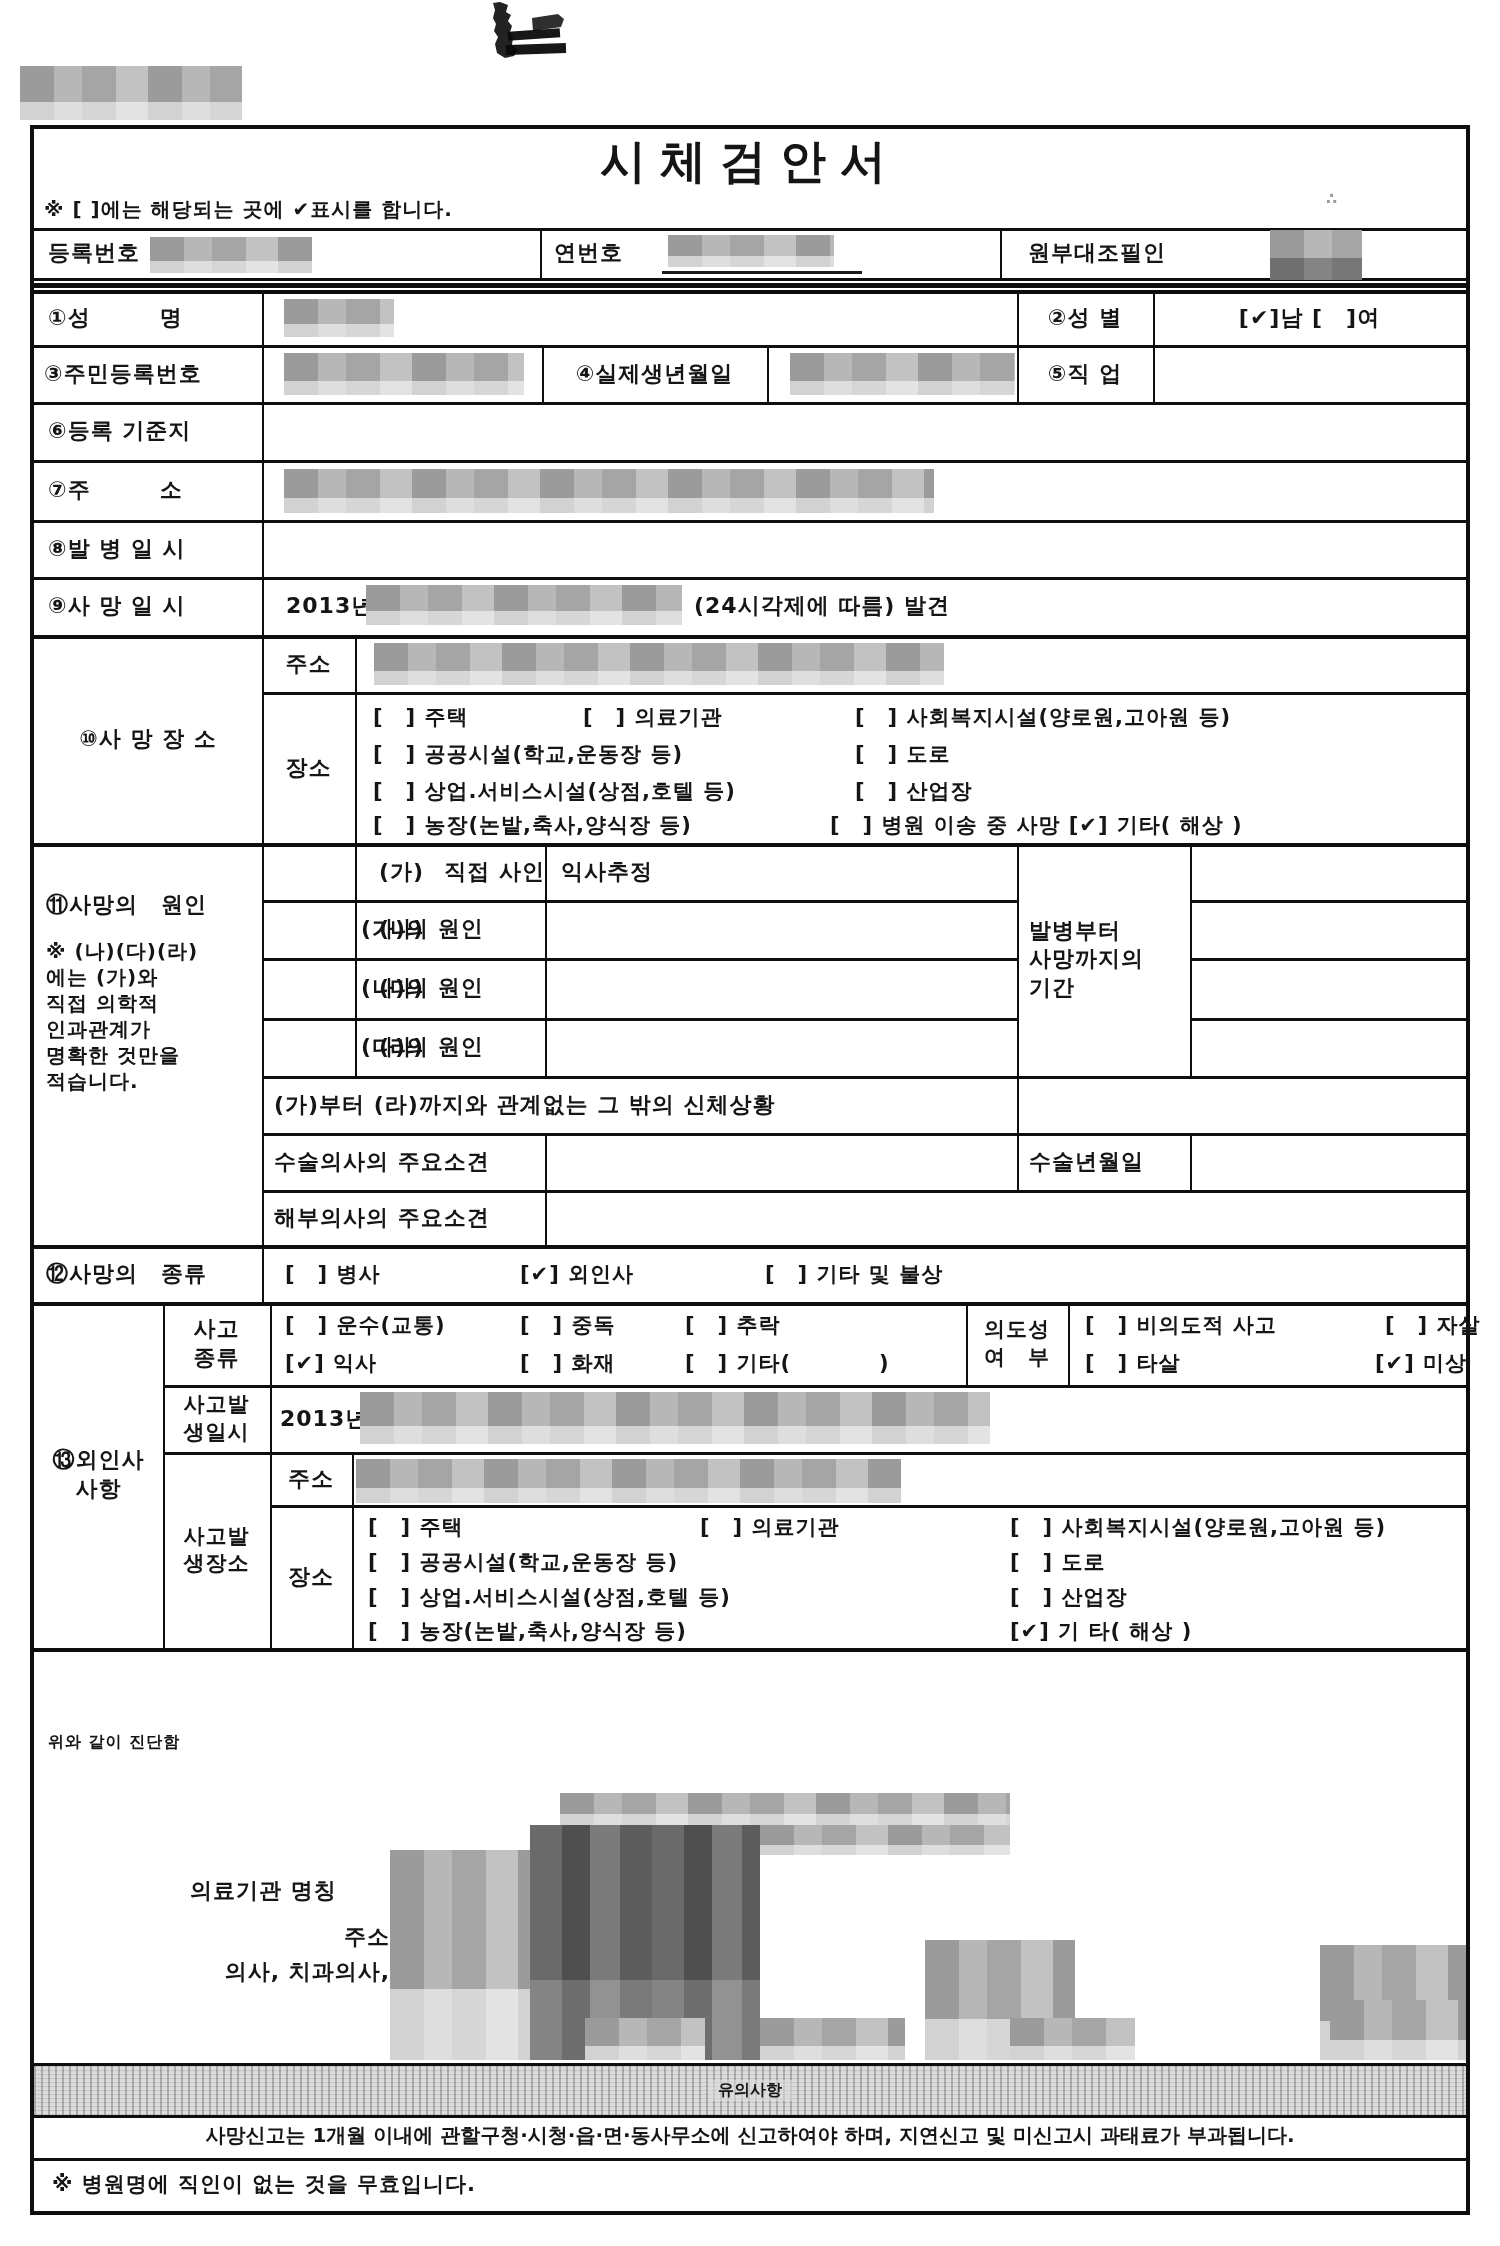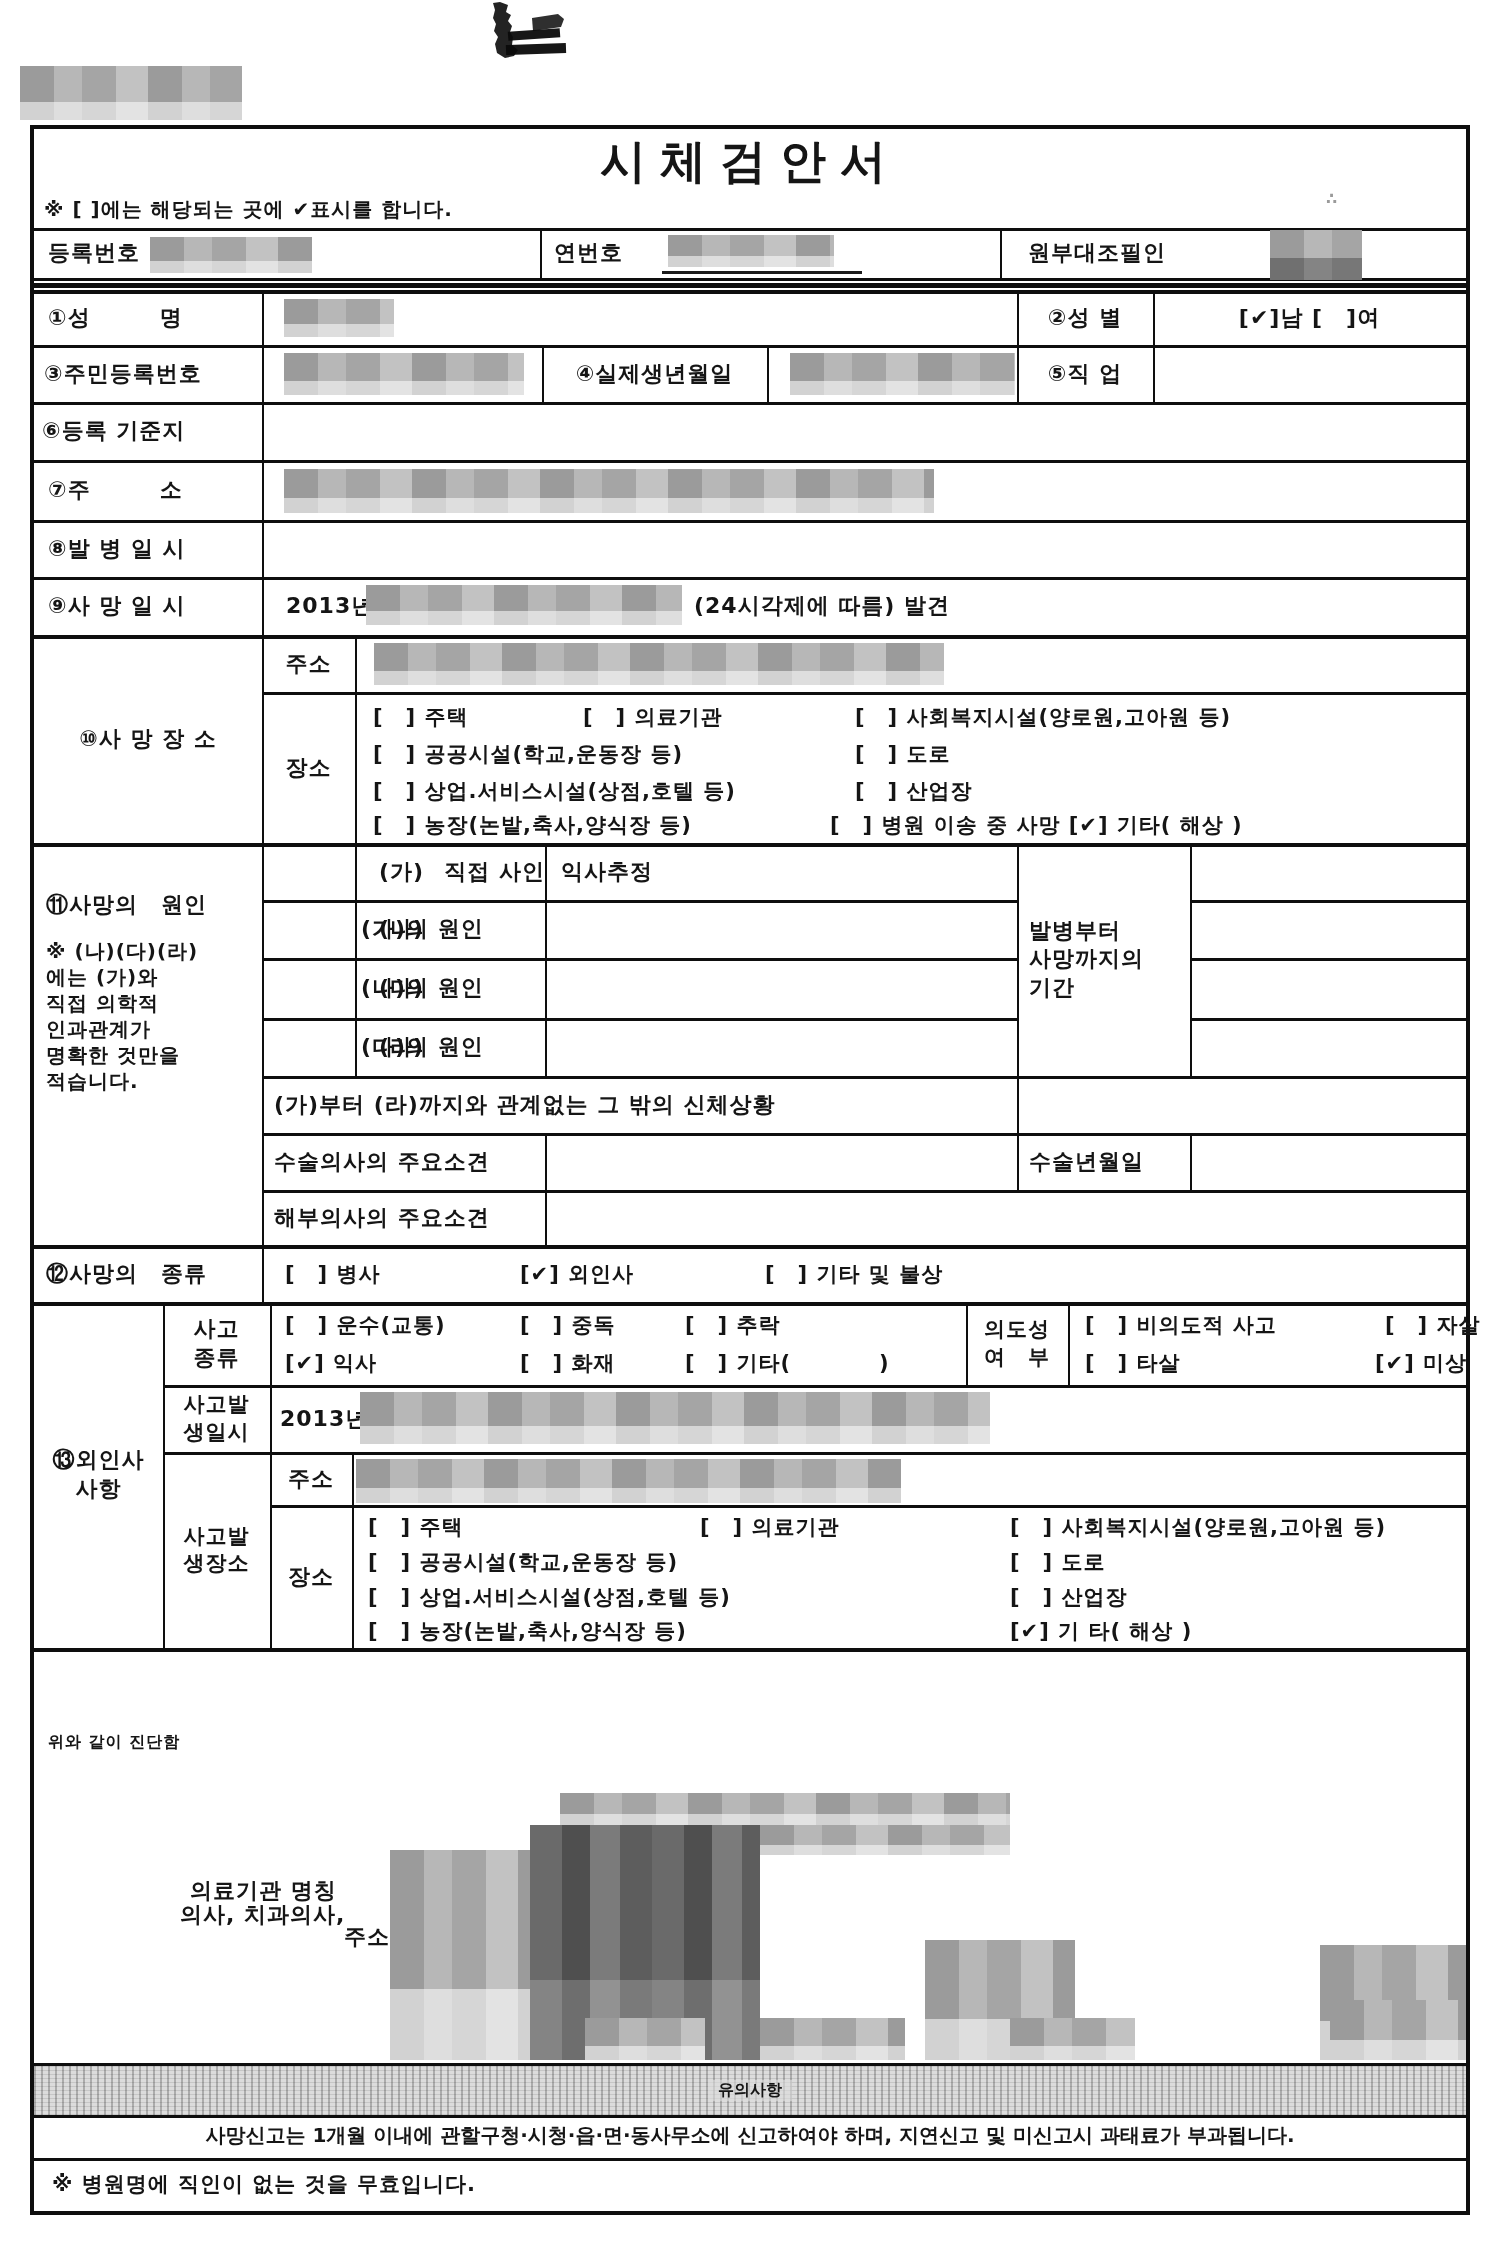--- a/index.html
+++ b/index.html
@@ -136,21 +136,21 @@
       </div>
     <div class="px" style="left:250px;top:224px;width:240px;height:42px"></div>
     <div class="t ctr" style="left:508px;top:216px;width:225px;height:57px">
         <span>④실제생년월일</span>
       </div>
     <div class="px" style="left:756px;top:224px;width:225px;height:42px"></div>
     <div class="t ctr" style="left:983px;top:216px;width:136px;height:57px">
         <span>⑤직 업</span>
       </div>
 
-    <div class="t" style="left:8px;top:273px;height:58px">
+    <div class="t" style="left:14px;top:273px;height:58px">
         <span>⑥등록 기준지</span>
       </div>
     <div class="t" style="left:14px;top:331px;height:60px">
         <span>⑦주　　　소</span>
       </div>
     <div class="px" style="left:250px;top:340px;width:650px;height:44px"></div>
     <div class="t" style="left:14px;top:391px;height:57px">
         <span>⑧발 병 일 시</span>
       </div>
     <div class="t" style="left:14px;top:448px;height:58px">
@@ -369,21 +369,21 @@
 
     <div class="t" style="left:14px;top:1595px;height:36px;font-size:16px">
         <span>위와 같이 진단함</span>
       </div>
     <div class="t" style="left:156px;top:1745px;width:200px;height:34px;">
         <span>의료기관 명칭</span>
       </div>
     <div class="t" style="left:156px;top:1791px;width:200px;height:34px;justify-content:flex-end">
         <span>주소</span>
       </div>
-    <div class="t" style="left:146px;top:1769px;width:210px;height:34px;justify-content:flex-start">
+    <div class="t" style="left:146px;top:1826px;width:210px;height:34px;justify-content:flex-end">
         <span>의사, 치과의사,</span>
       </div>
     <div class="px" style="left:356px;top:1721px;width:170px;height:210px"></div>
     <div class="px" style="left:526px;top:1664px;width:450px;height:32px"></div>
     <div class="px dk" style="left:496px;top:1696px;width:230px;height:235px"></div>
     <div class="px" style="left:726px;top:1696px;width:250px;height:30px"></div>
     <div class="px" style="left:891px;top:1811px;width:150px;height:120px"></div>
     <div class="px" style="left:1286px;top:1816px;width:146px;height:115px"></div>
     <div class="px" style="left:551px;top:1889px;width:120px;height:42px"></div>
     <div class="px" style="left:726px;top:1889px;width:145px;height:42px"></div>

